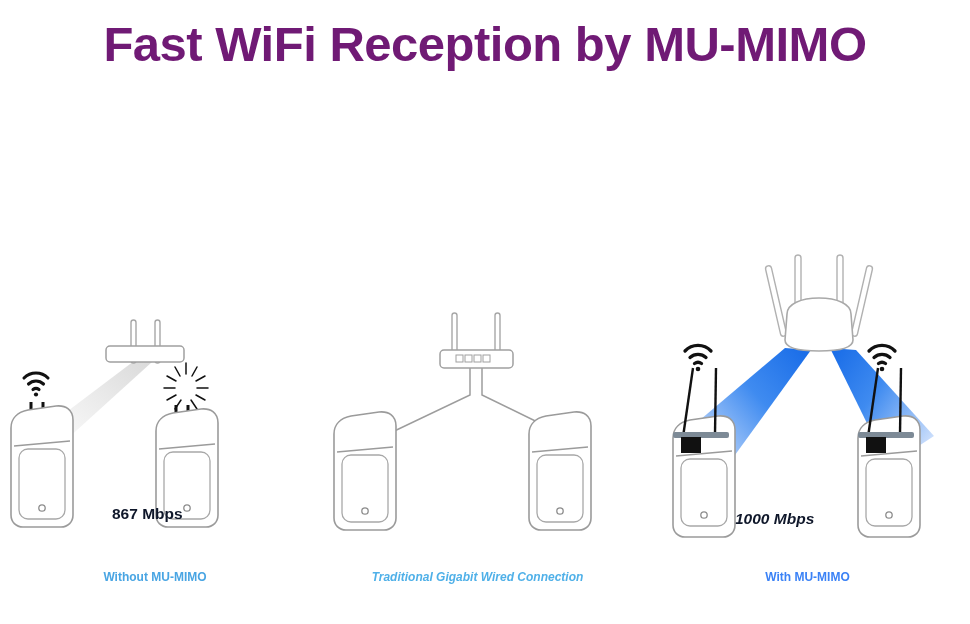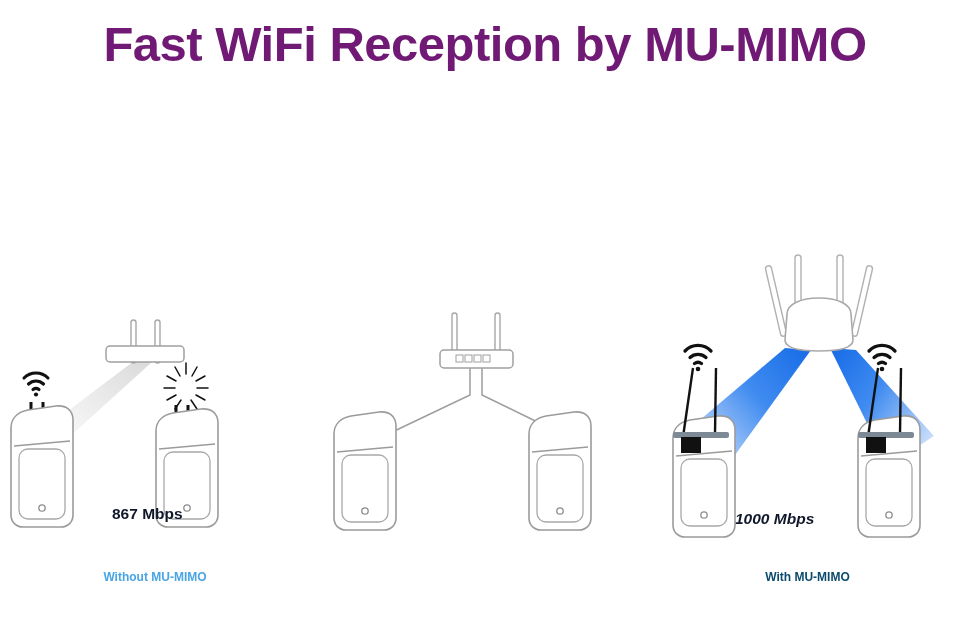--- a/index.html
+++ b/index.html
@@ -53,21 +53,21 @@
     left: 0;
     width: 100%;
     text-align: center;
     font-size: 12px;
     font-weight: bold;
     color: #49a5e3;
     font-family: "Liberation Sans", sans-serif;
     white-space: nowrap;
   }
   #caption-wired { color: #4fb0e8; }
-  #caption-with  { color: #0c4a6e; }
+  #caption-with  { color: #3b82f6; }
 
   
   .speed-label {
     position: absolute;
     font-family: "Liberation Sans", sans-serif;
     font-weight: bold;
     color: #0f172a;
     white-space: nowrap;
   }
   #speed-without {
@@ -201,20 +201,21 @@
       <path d="M219,184 C219,174 226,168 236,166 L264,162 C274,161 281,166 281,176
                L281,268 C281,275 276,280 269,280 L231,280 C224,280 219,275 219,268 Z" fill="#ffffff" stroke="#9b9b9b" stroke-width="1.6"></path>
       <path d="M222,202 L278,197" fill="none" stroke="#9b9b9b" stroke-width="1.4"></path>
       <rect x="227" y="205" width="46" height="67" rx="9" fill="#ffffff" stroke="#a8a8a8" stroke-width="1.3"></rect>
       <circle cx="250" cy="261" r="3.2" fill="#ffffff" stroke="#8d8d8d" stroke-width="1.3"></circle>
     </g>
   </svg>
 
   <div class="speed-label" id="speed-wired">1000 Mbps</div>
 
+  <div class="panel-caption" id="caption-wired">Traditional Gigabit Wired Connection</div>
 </div>
 
 <div class="panel" id="panel-with">
 
   <svg class="panel-svg" width="325" height="310" viewBox="0 0 325 310" style="top:240px;">
     <defs>
       <linearGradient id="blueBeamL" x1="1" y1="0.1" x2="0" y2="0.9">
         <stop offset="0%" stop-color="#1b6ee8"></stop>
         <stop offset="40%" stop-color="#3f8bf0"></stop>
         <stop offset="100%" stop-color="#dfeafd"></stop>

